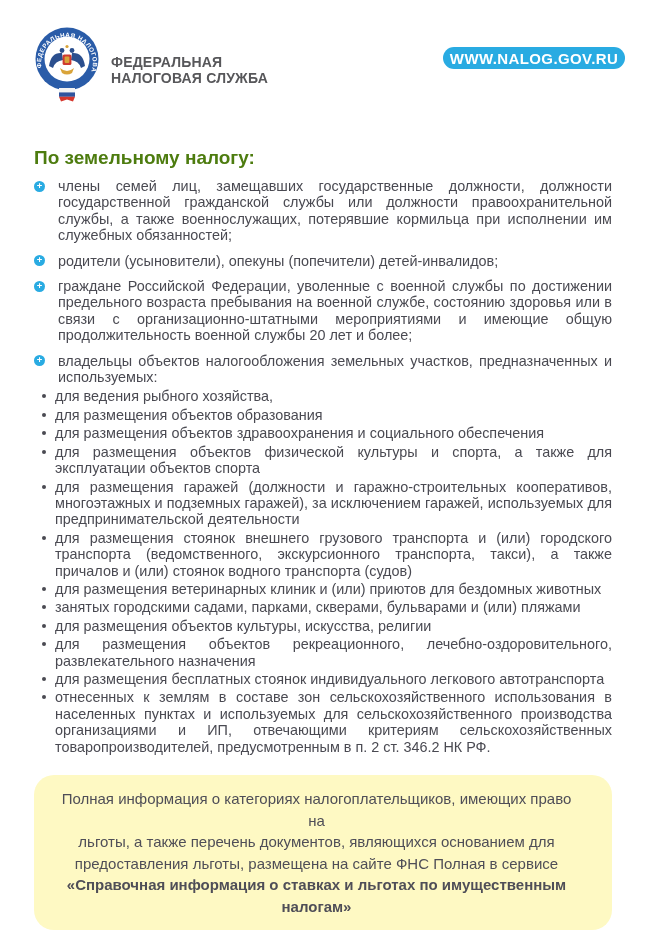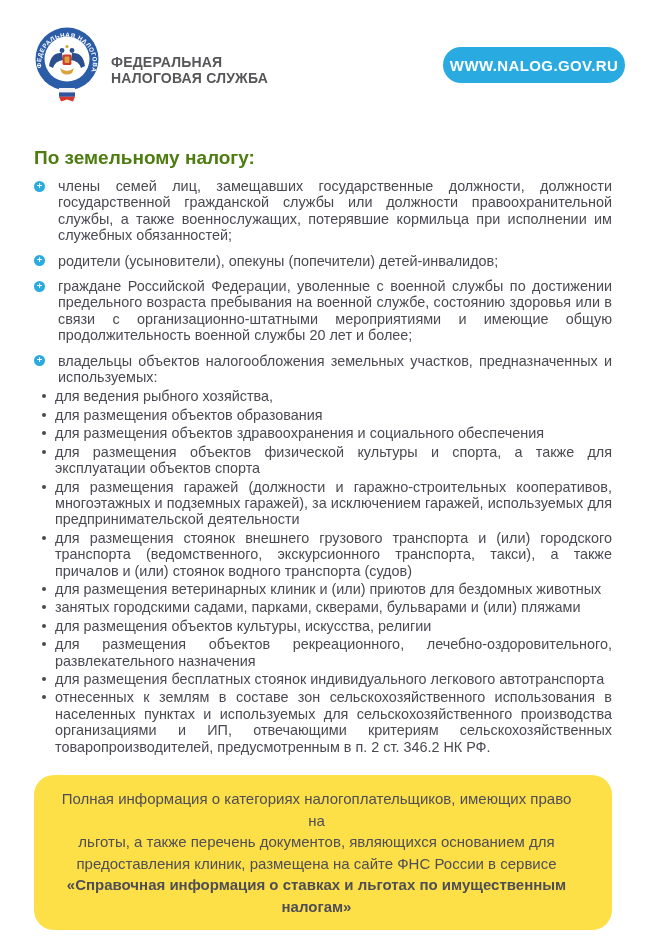--- a/index.html
+++ b/index.html
@@ -11,21 +11,21 @@
     overflow: hidden;
   }
 
   
   .header { position: relative; height: 104px; padding-top: 27px; }
   .logo-wrap { position: absolute; left: 34px; top: 26px; display: flex; align-items: center; }
   .wordmark { margin-left: 11px; margin-top: 10px; color: #57575a; font-weight: bold;
               font-size: 14px; line-height: 16px; letter-spacing: 0.2px; }
   .site-pill {
     position: absolute; right: 21px; top: 47px;
-    width: 182px; height: 36px; border-radius: 19px;
+    width: 182px; height: 22px; border-radius: 19px;
     background: #29abe2; color: #ffffff;
     font-weight: bold; font-size: 15px; letter-spacing: 0.4px;
     display: flex; align-items: center; justify-content: center;
     cursor: pointer;
   }
 
   
   .heading {
     margin: 16px 34px 9px 34px;
     color: #4d7c0f; font-weight: bold; font-size: 19px;
@@ -43,21 +43,21 @@
   .sub-item { position: relative; padding-left: 21px; margin-bottom: 2px; text-align: justify; }
   .dot-marker {
     position: absolute; left: 8px; top: 6px;
     width: 4px; height: 4px; border-radius: 50%;
     background: #4a4a52;
   }
 
   
   .info-box {
     margin: 20px 34px 0 34px;
-    background: #fde047; border-radius: 20px;
+    background: #fef9c3; border-radius: 20px;
     padding: 13px 33px 13px 20px;
     text-align: center; color: #4f4e57;
     font-size: 15px; line-height: 21.5px;
   }
   .info-box .bold-line { font-weight: bold; }
 
   
   .contact { display: flex; margin: 20px 0 0 40px; }
   .phone-svg { flex: 0 0 auto; }
 </style>
@@ -175,21 +175,21 @@
     </div>
     <div class="sub-item">
       <span class="dot-marker"></span>
       <span>отнесенных к землям в составе зон сельскохозяйственного использования в населенных пунктах и используемых для сельскохозяйственного производства организациями и ИП, отвечающими критериям сельскохозяйственных товаропроизводителей, предусмотренным в п. 2 ст. 346.2 НК РФ.</span>
     </div>
   </div>
 
   <div class="info-box">
     <div>Полная информация о категориях налогоплательщиков, имеющих право на</div>
     <div>льготы, а также перечень документов, являющихся основанием для</div>
-    <div>предоставления клиник, размещена на сайте ФНС России в сервисе</div>
+    <div>предоставления льготы, размещена на сайте ФНС Полная в сервисе</div>
     <div class="bold-line">«Справочная информация о ставках и льготах по имущественным налогам»</div>
   </div>
 
   <div class="contact">
     <svg class="phone-svg" width="58" height="88" viewBox="0 0 58 88">
       <rect x="0" y="0" width="58" height="88" rx="11" fill="#cbe7f8"></rect>
       <rect x="21" y="7" width="16" height="3.6" rx="1.8" fill="#1d93d2"></rect>
       <text x="29" y="24" text-anchor="middle" font-size="5.6" font-weight="bold" fill="#1c3e5e" font-family="Liberation Sans, sans-serif">8 800 222-22-22</text>
       <g>
         <circle cx="17" cy="44" r="3.8" fill="#29abe2"></circle>

